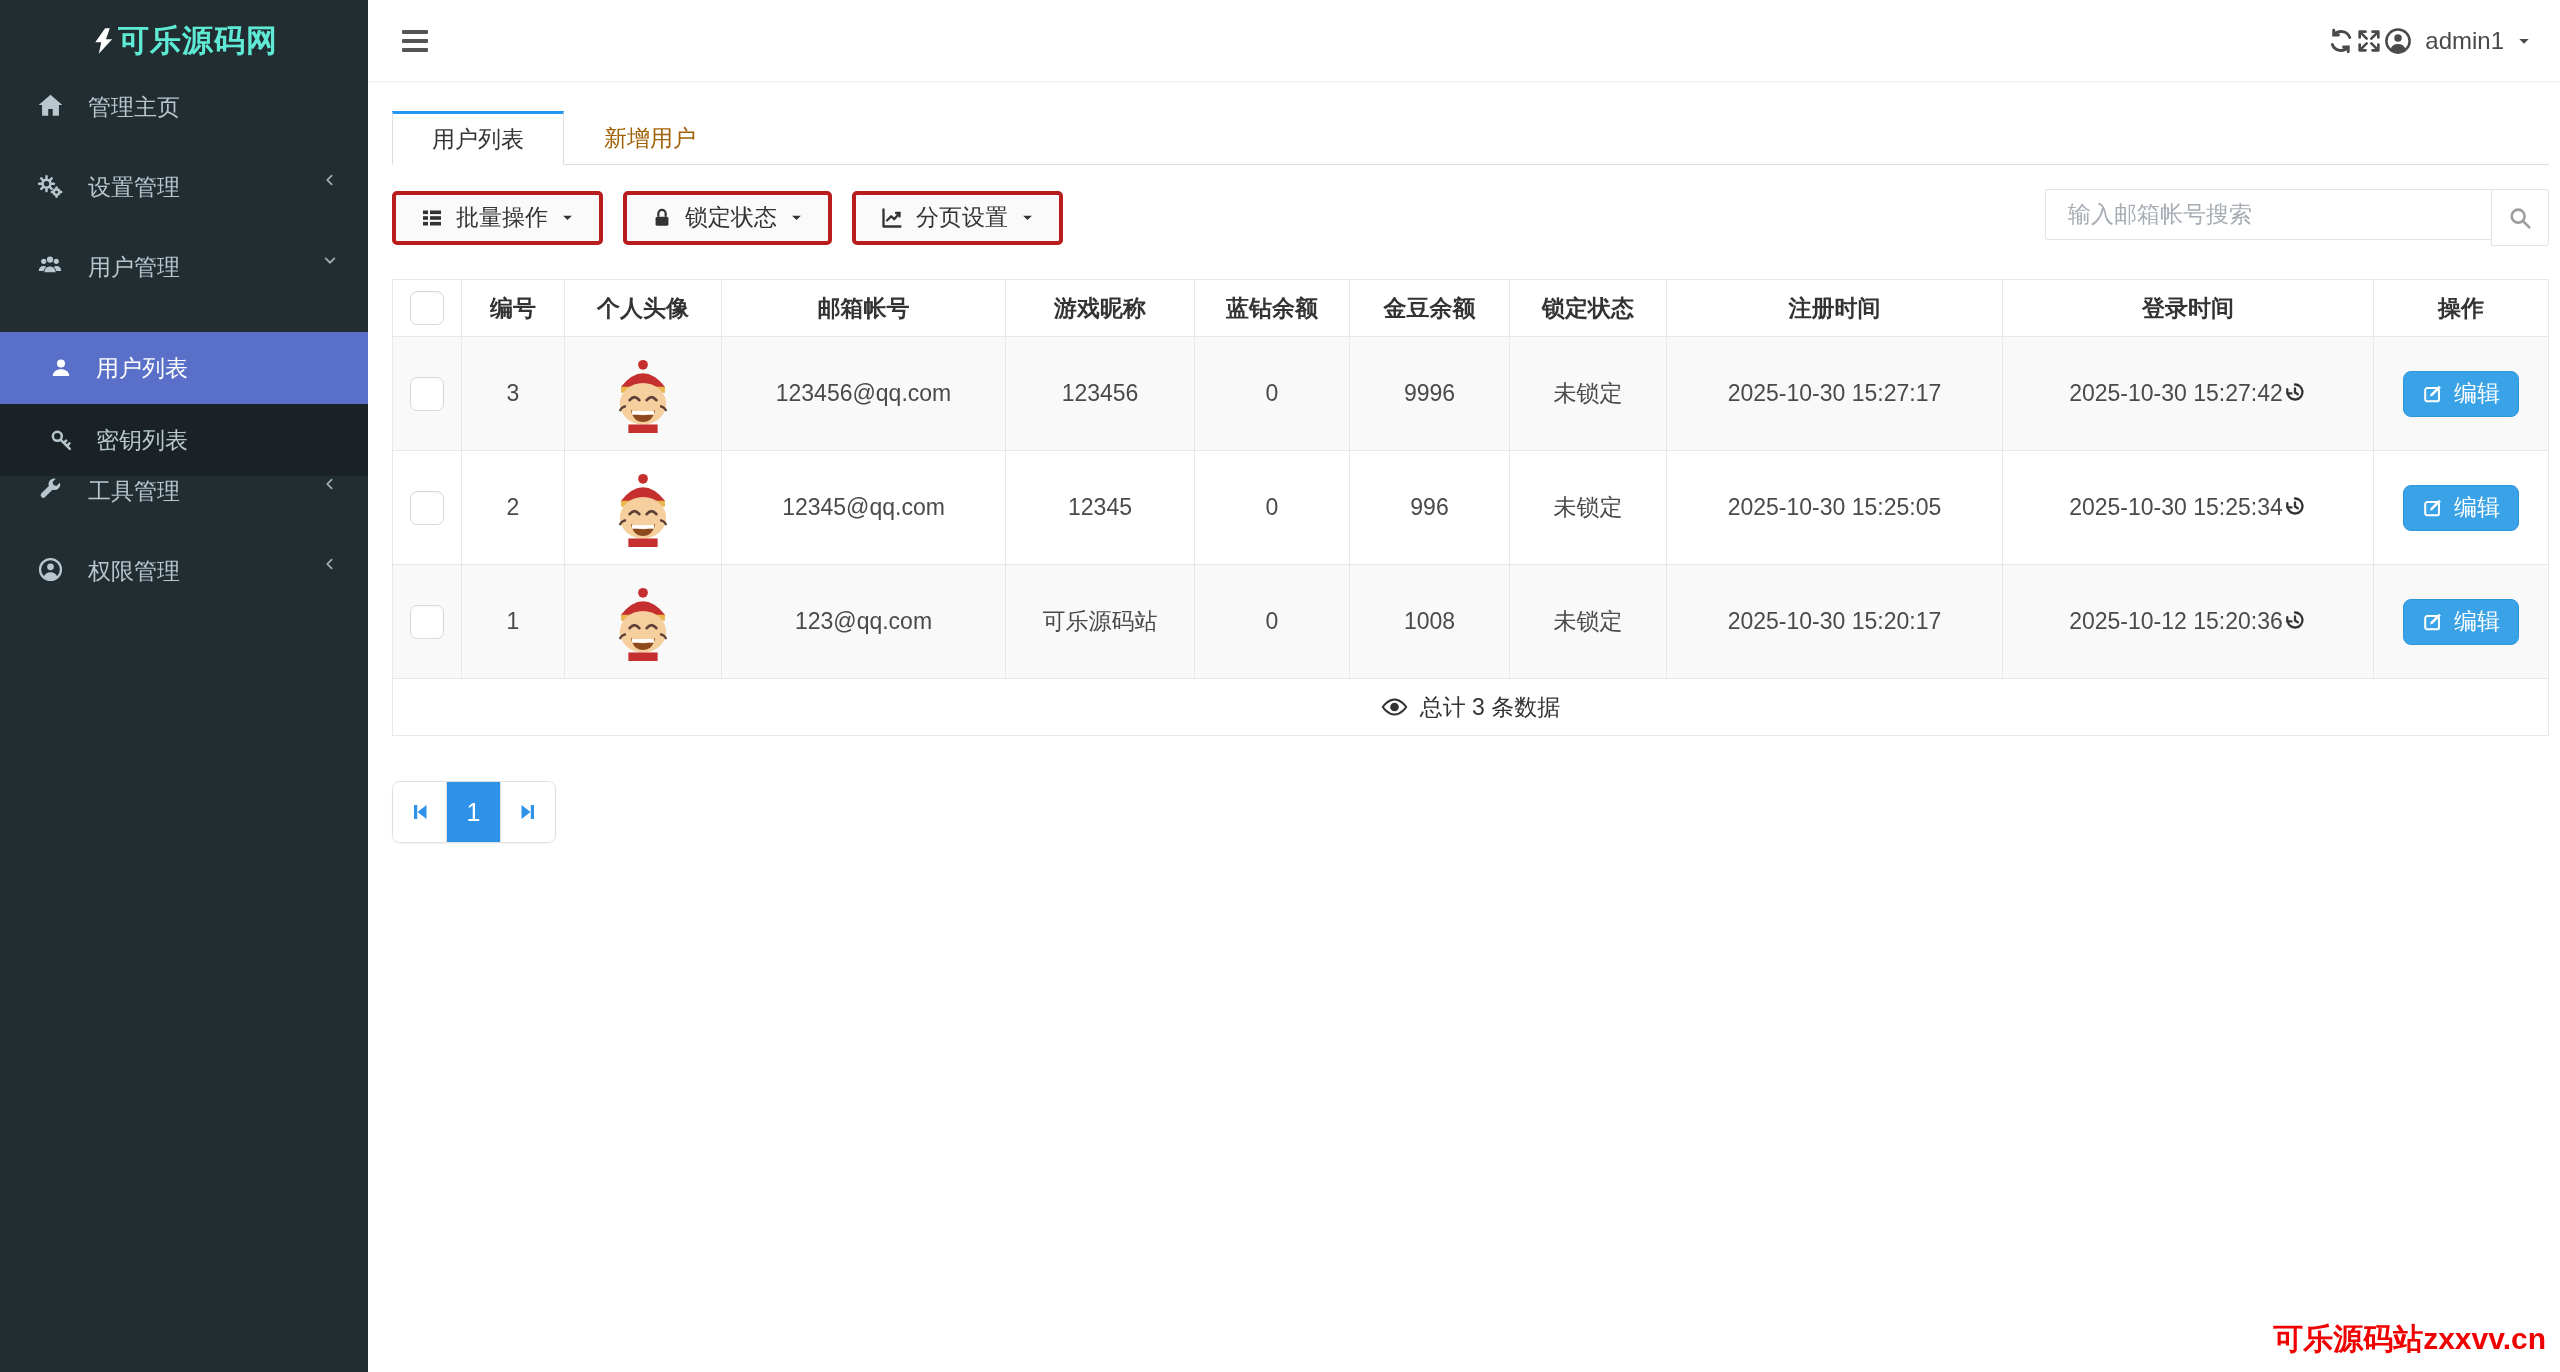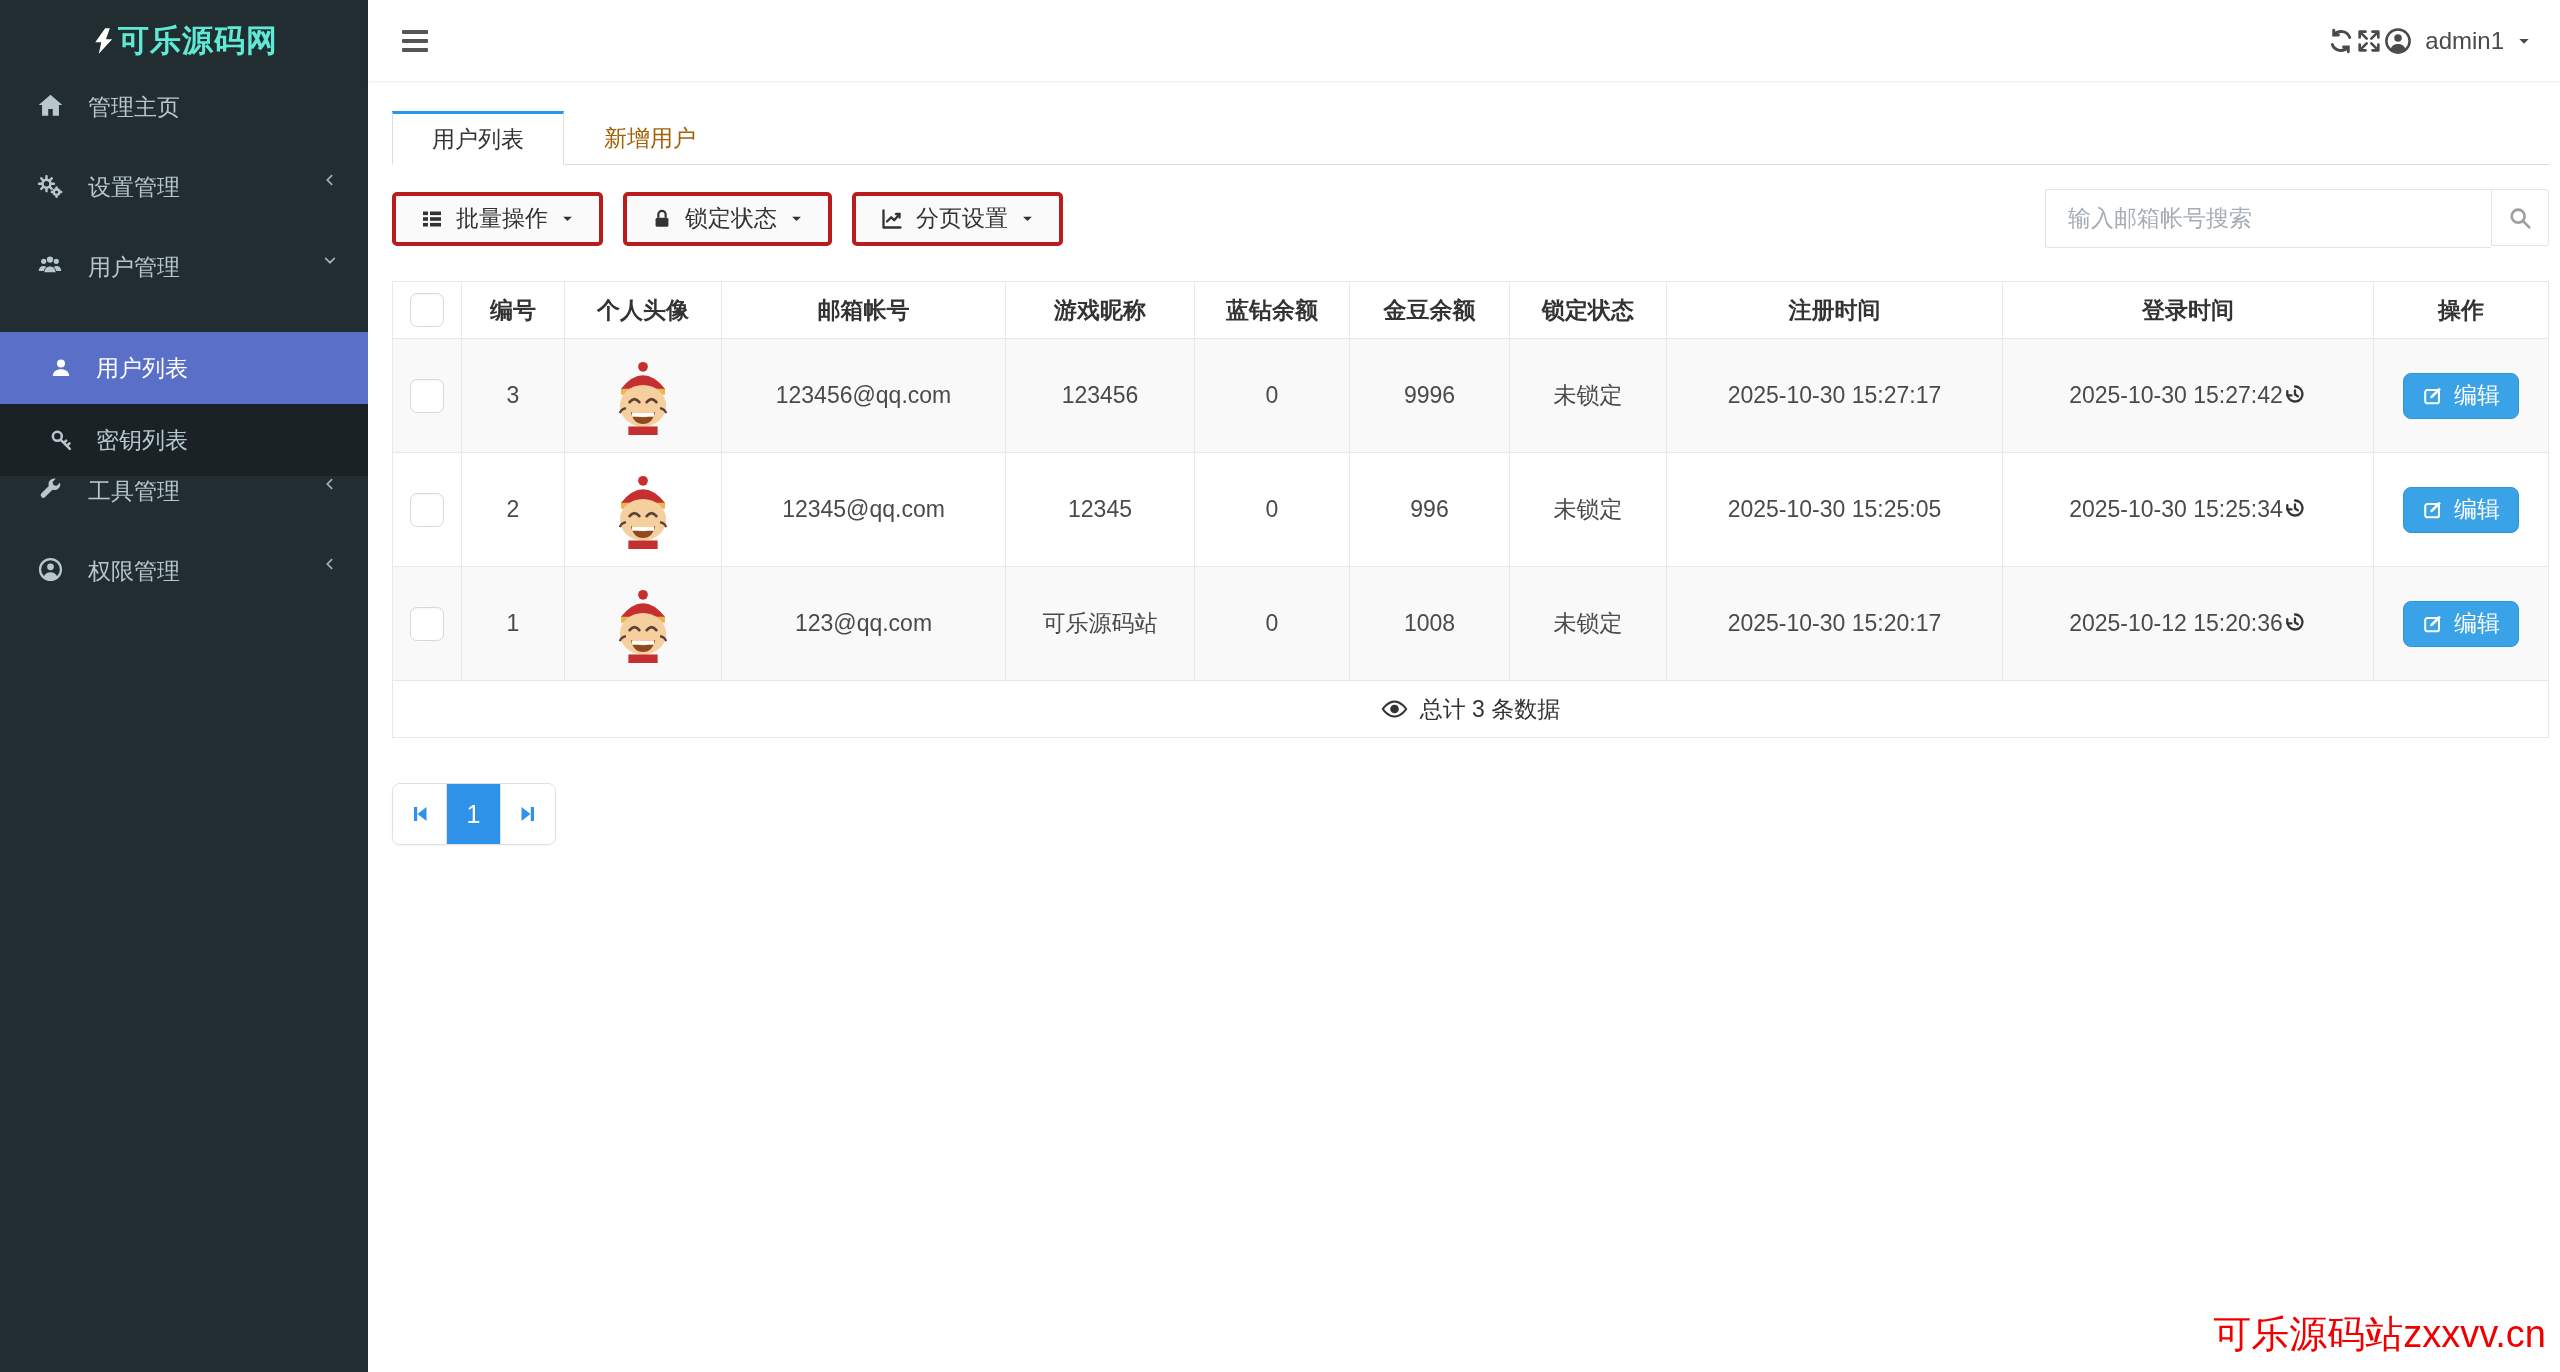--- a/index.html
+++ b/index.html
@@ -60,21 +60,21 @@
 
   
   .toolbar { margin-top:24px; display:flex; align-items:center; }
   .tool-btn {
     height:54px; background:#fafafa; border:4px solid #b91c1c; border-radius:5px;
     display:flex; align-items:center; gap:12px; padding:0 24px;
     font-size:23px; color:#333; margin-right:20px; cursor:pointer;
   }
   .search-group { margin-left:auto; display:flex; }
   .search-input {
-    width:446px; height:59px; border:1px solid #e3e3e3; border-right:none;
+    width:446px; height:51px; border:1px solid #e3e3e3; border-right:none;
     border-radius:3px 0 0 3px; padding:0 22px; font-size:23px; color:#333; outline:none;
     font-family:"Liberation Sans","DejaVu Sans",sans-serif;
   }
   .search-input::placeholder { color:#a6adb4; }
   .search-btn {
     width:58px; height:57px; border:1px solid #e3e3e3; background:#fff;
     border-radius:0 3px 3px 0; display:flex; align-items:center; justify-content:center;
     color:#9e9e9e; cursor:pointer;
   }
 
@@ -104,21 +104,21 @@
     border:1px solid #e0e0e0; box-shadow:0 1px 2px rgba(0,0,0,.05); }
   .page-btn {
     width:54px; height:60px; background:#fff; display:flex; align-items:center; justify-content:center;
     color:#2e93e8; cursor:pointer; border-right:1px solid #e0e0e0;
   }
   .page-btn:last-child { border-right:none; }
   .page-btn.active { background:#2e93e8; color:#fff; font-size:25px; }
 
   .watermark {
     position:absolute; right:14px; bottom:12px;
-    color:#f10000; font-size:38px; font-weight:normal;
+    color:#f10000; font-size:30px; font-weight:bold;
   }
   svg { display:block; }
 </style>
 </head>
 <body>
 
 <div class="app">
 
   <aside class="sidebar">
     <div class="logo">

